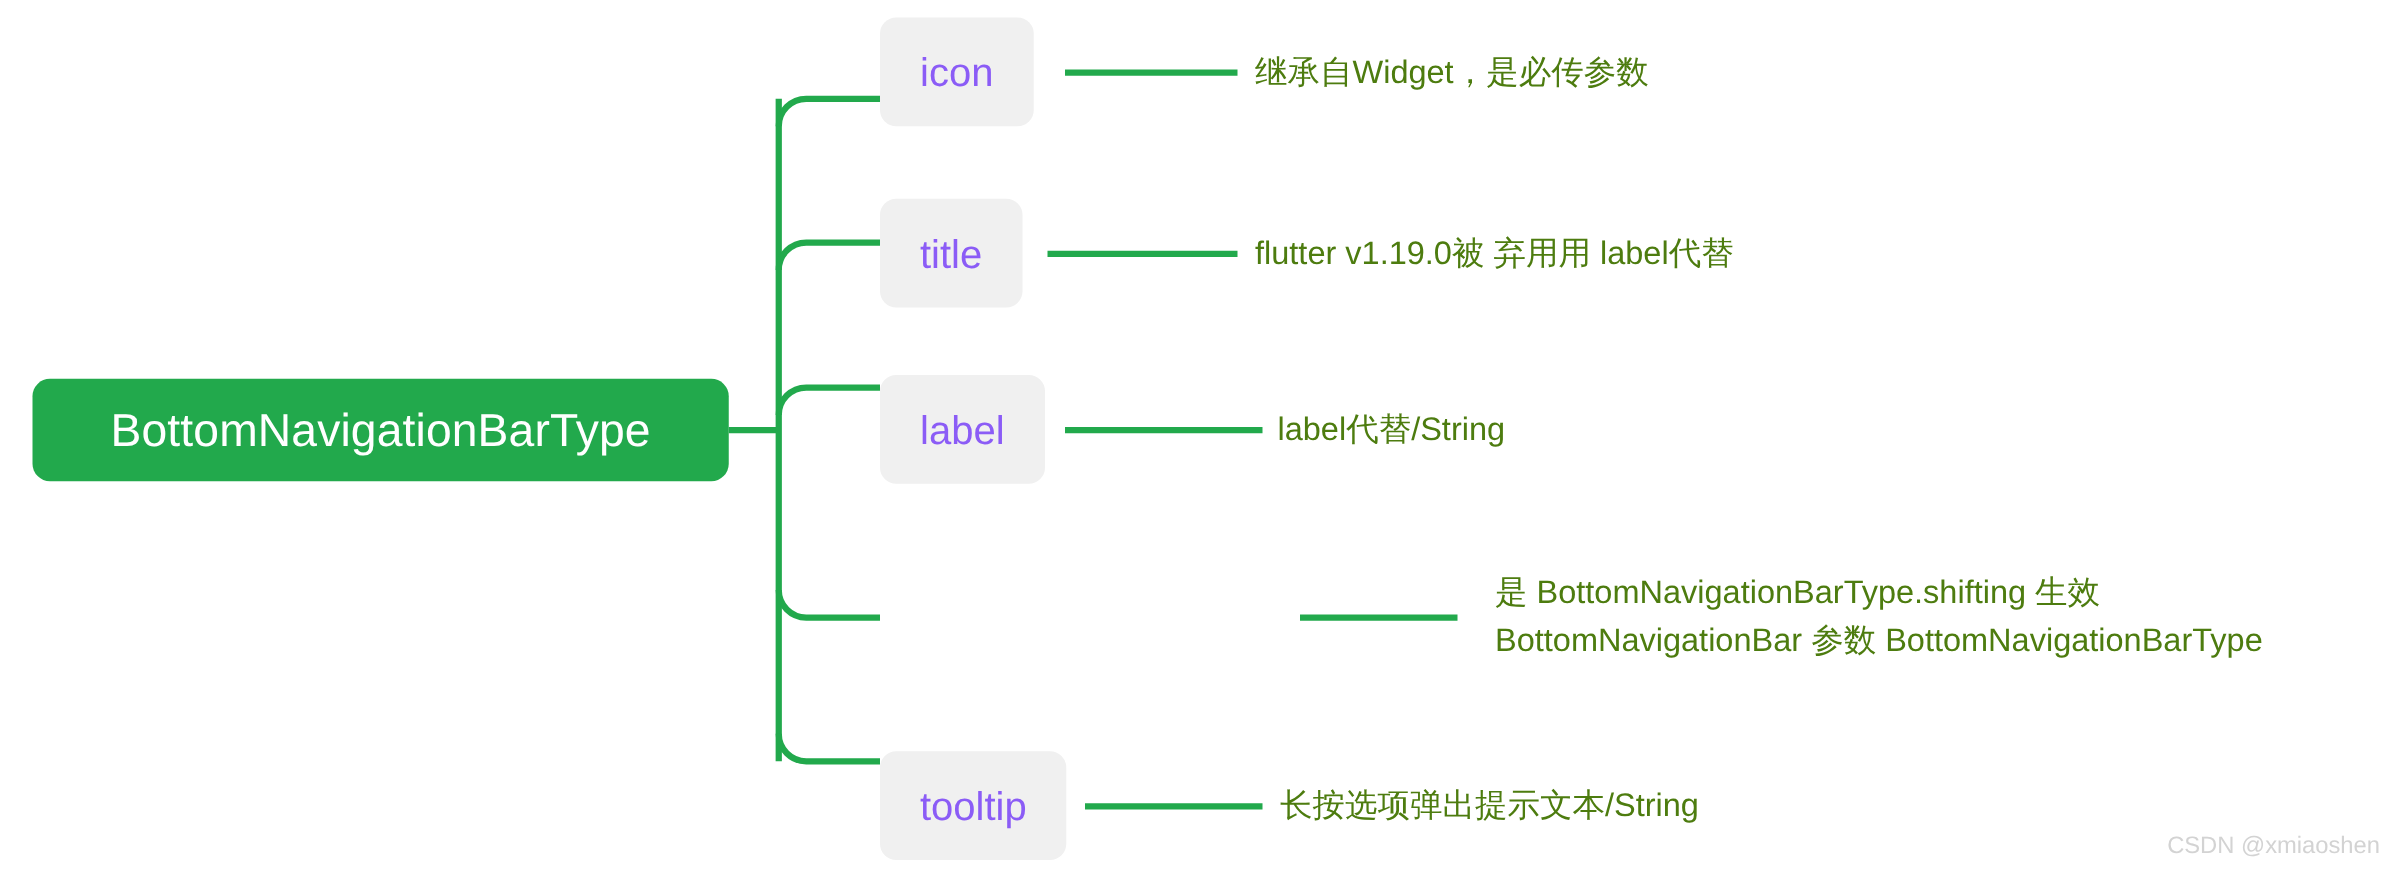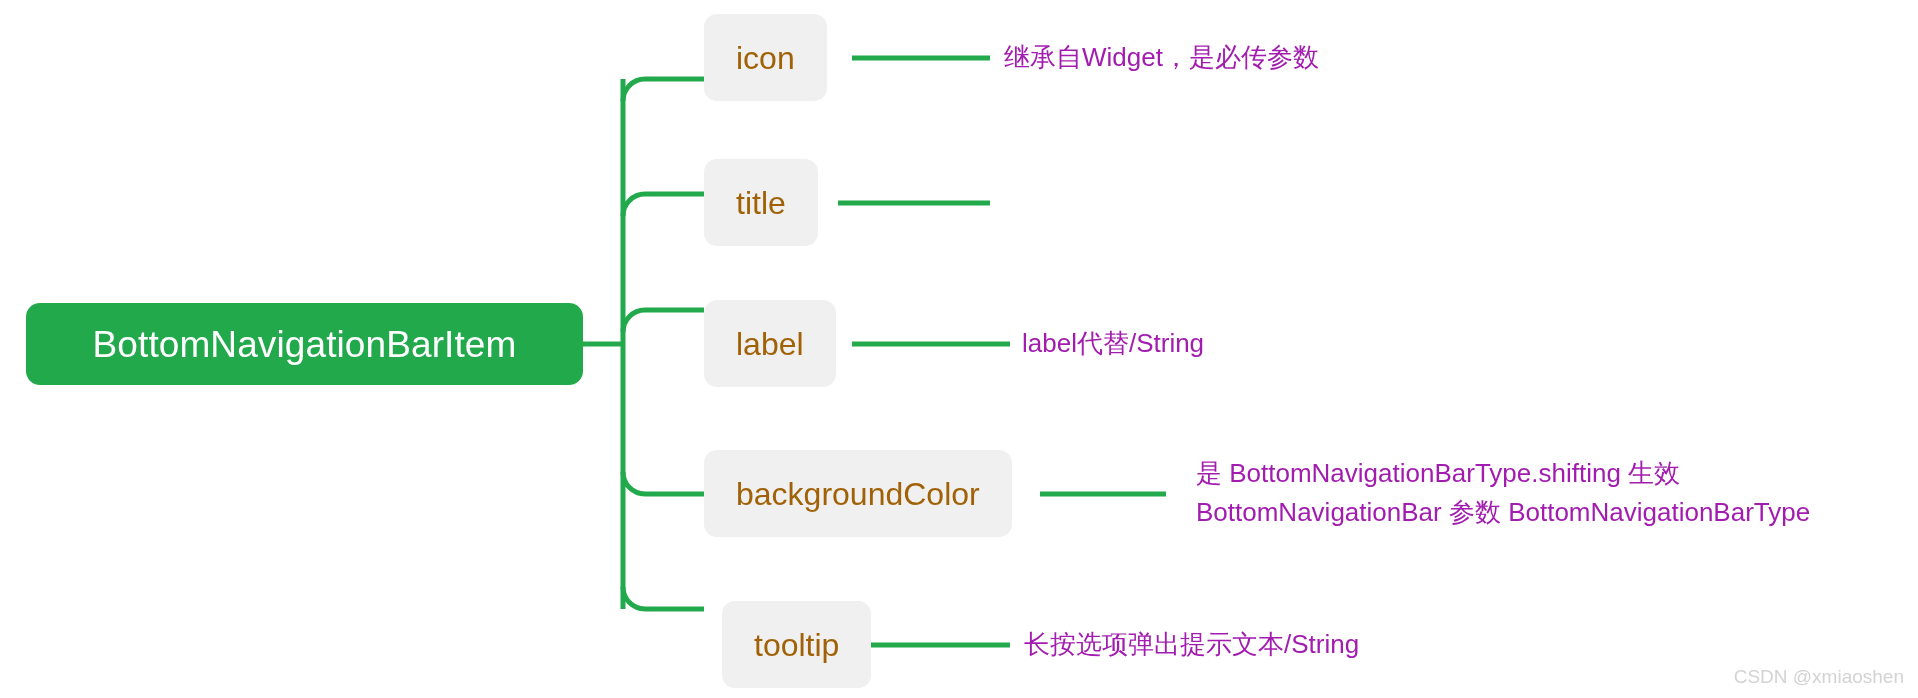--- a/index.html
+++ b/index.html
@@ -59,30 +59,30 @@
     border-radius: 13px;
     background: #f0f0f0;
     display: flex;
     align-items: center;
     justify-content: center;
     box-sizing: border-box;
     padding: 0 32px;
     height: 87px;
   }
   .branch-node .branch-label {
-    color: #a16207;
+    color: #8b5cf6;
     font-size: 32px;
     line-height: 1;
     white-space: nowrap;
   }
 
   
   .desc {
     position: absolute;
-    color: #a21caf;
+    color: #4d7c0f;
     font-size: 26px;
     line-height: 39px;
     white-space: nowrap;
   }
   .desc .desc-line {
     display: block;
   }
 
   
   .watermark {
@@ -119,50 +119,50 @@
 
       <path d="M852,58 L990,58"></path>
       <path d="M838,203 L990,203"></path>
       <path d="M852,344 L1010,344"></path>
       <path d="M1040,494 L1166,494"></path>
       <path d="M868,645 L1010,645"></path>
     </g>
   </svg>
 
   <div class="root-node">
-    <span class="root-label">BottomNavigationBarItem</span>
+    <span class="root-label">BottomNavigationBarType</span>
   </div>
 
   <div class="branch-node" style="left:704px; top:14px;">
     <span class="branch-label">icon</span>
   </div>
   <div class="desc" style="left:1004px; top:38px;">
     <span class="desc-line">继承自Widget，是必传参数</span>
   </div>
 
   <div class="branch-node" style="left:704px; top:159px;text-align:center;">
     <span class="branch-label">title</span>
   </div>
+  <div class="desc" style="left:1004px; top:183px;">
+    <span class="desc-line">flutter v1.19.0被 弃用用 label代替</span>
+  </div>
 
   <div class="branch-node" style="left:704px; top:300px;border-radius:13px;">
     <span class="branch-label">label</span>
   </div>
   <div class="desc" style="left:1022px; top:324px;">
     <span class="desc-line">label代替/String</span>
   </div>
 
-  <div class="branch-node" style="left:704px; top:450px;">
-    <span class="branch-label">backgroundColor</span>
-  </div>
   <div class="desc" style="left:1196px; top:454px;">
     <span class="desc-line">是 BottomNavigationBarType.shifting 生效</span>
     <span class="desc-line">BottomNavigationBar 参数 BottomNavigationBarType</span>
   </div>
 
-  <div class="branch-node" style="left:704px; top:601px;margin-left:18px;">
+  <div class="branch-node" style="left:704px; top:601px;">
     <span class="branch-label">tooltip</span>
   </div>
   <div class="desc" style="left:1024px; top:625px;">
     <span class="desc-line">长按选项弹出提示文本/String</span>
   </div>
 
   <div class="watermark">CSDN @xmiaoshen</div>
 
 </div>
 

